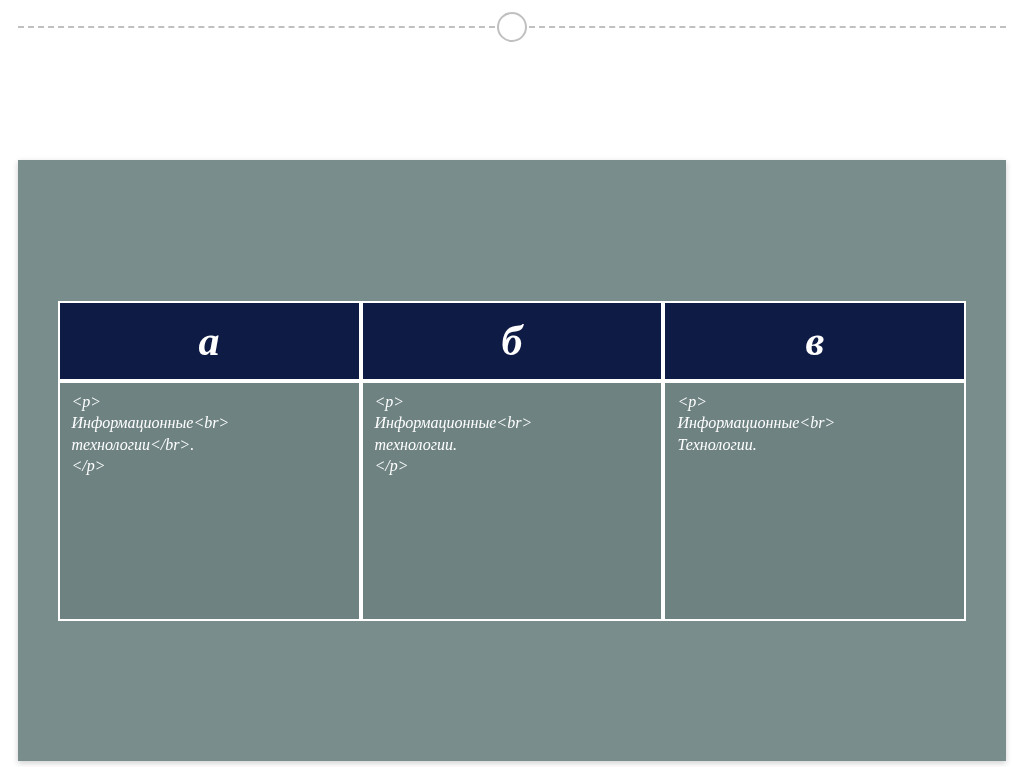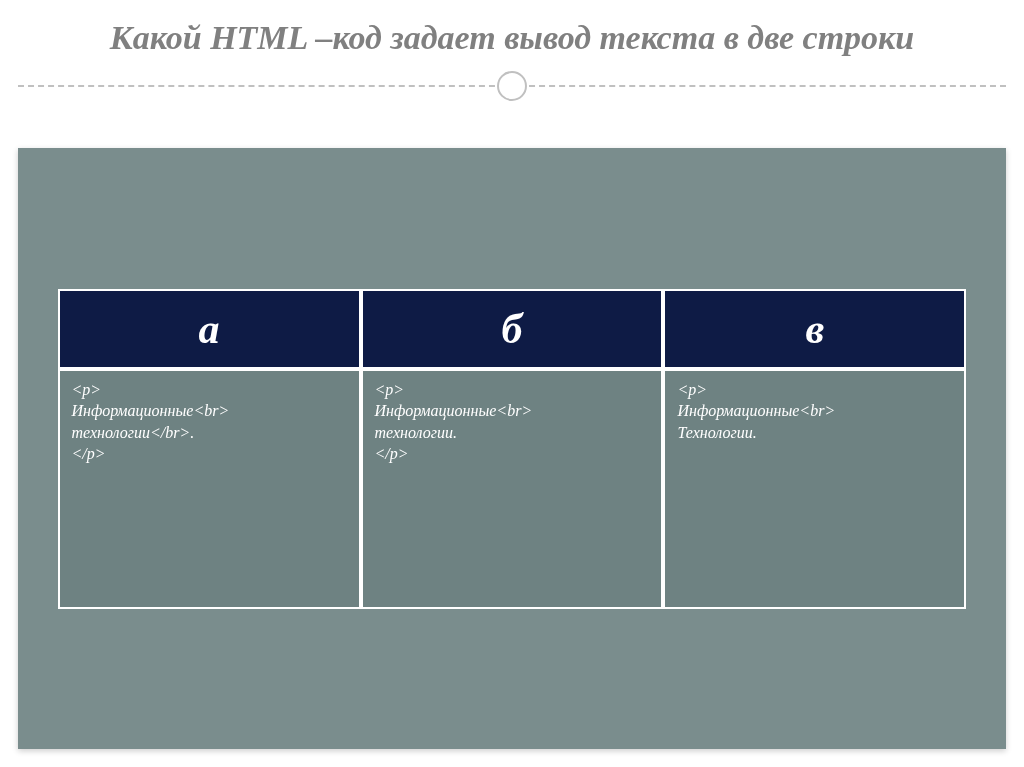--- a/index.html
+++ b/index.html
@@ -95,23 +95,20 @@
     }
     .code-line {
       display: block;
       white-space: pre-wrap;
     }
   </style>
 </head>
 <body>
 
 <div class="slide">
-  <div class="title-area">
-    <div class="title">Какой HTML –код задает вывод текста в две строки</div>
-  </div>
   <div class="divider-wrap">
     <div class="divider-line"></div>
     <div class="divider-circle"></div>
   </div>
   <div class="content-area">
     <table class="table">
       <thead>
         <tr>
           <th>а</th>
           <th>б</th>

